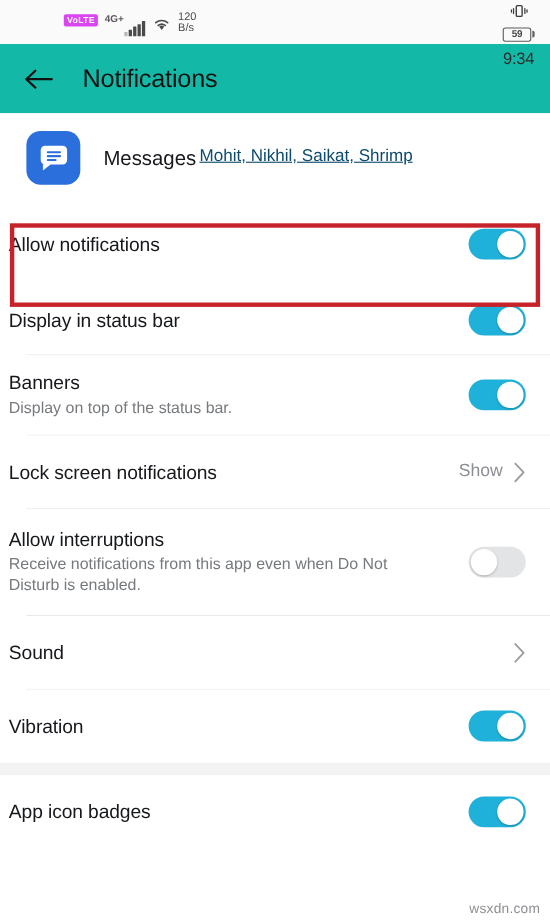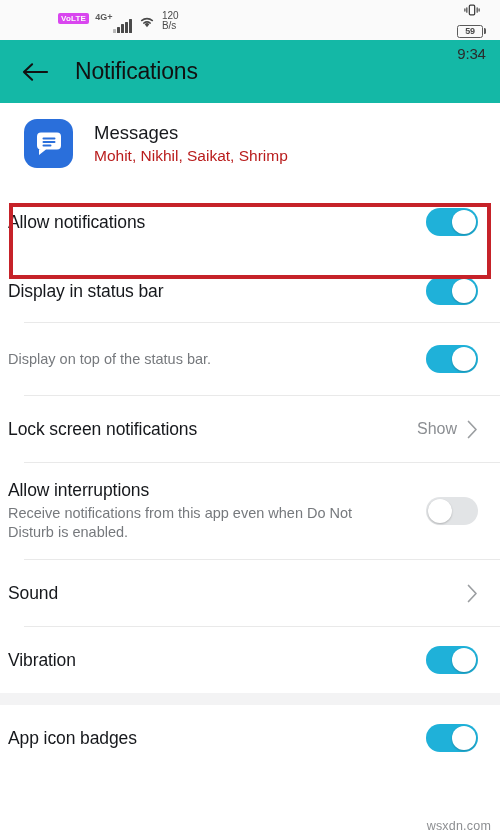--- a/index.html
+++ b/index.html
@@ -110,23 +110,23 @@
     background: #ffffff;
   }
   .app-icon {
     width: 49px; height: 49px;
     background: #2a6fdb;
     border-radius: 13px;
     flex: 0 0 auto;
     display: flex; align-items: center; justify-content: center;
   }
   .app-icon svg { width: 34px; height: 34px; display: block; }
-  .app-text { display: flex; flex-direction: column; gap: 3px; }
+  .app-text { display: flex; gap: 3px; }
   .app-name { font-size: 18.5px; color: #16181c; }
-  .app-sub { font-size: 15.5px; color: #b91c1c; }
+  .app-sub { font-size: 15.5px; color: #0c4a6e; text-decoration: underline; }
 
   
   .list { background: #ffffff; }
   .row {
     position: relative;
     display: flex;
     align-items: center;
     justify-content: space-between;
     padding: 0 22px 0 8px;
     background: #ffffff;
@@ -289,20 +289,21 @@
       <span class="row-right">
         <span class="toggle on">
             <span class="knob"></span>
           </span>
       </span>
     </div>
     <div class="divider"></div>
 
     <div class="row h72">
       <span class="row-text">
+        <span class="row-title">Banners</span>
         <span class="row-sub">Display on top of the status bar.</span>
       </span>
       <span class="row-right">
         <span class="toggle on">
             <span class="knob"></span>
           </span>
       </span>
     </div>
     <div class="divider"></div>
 

